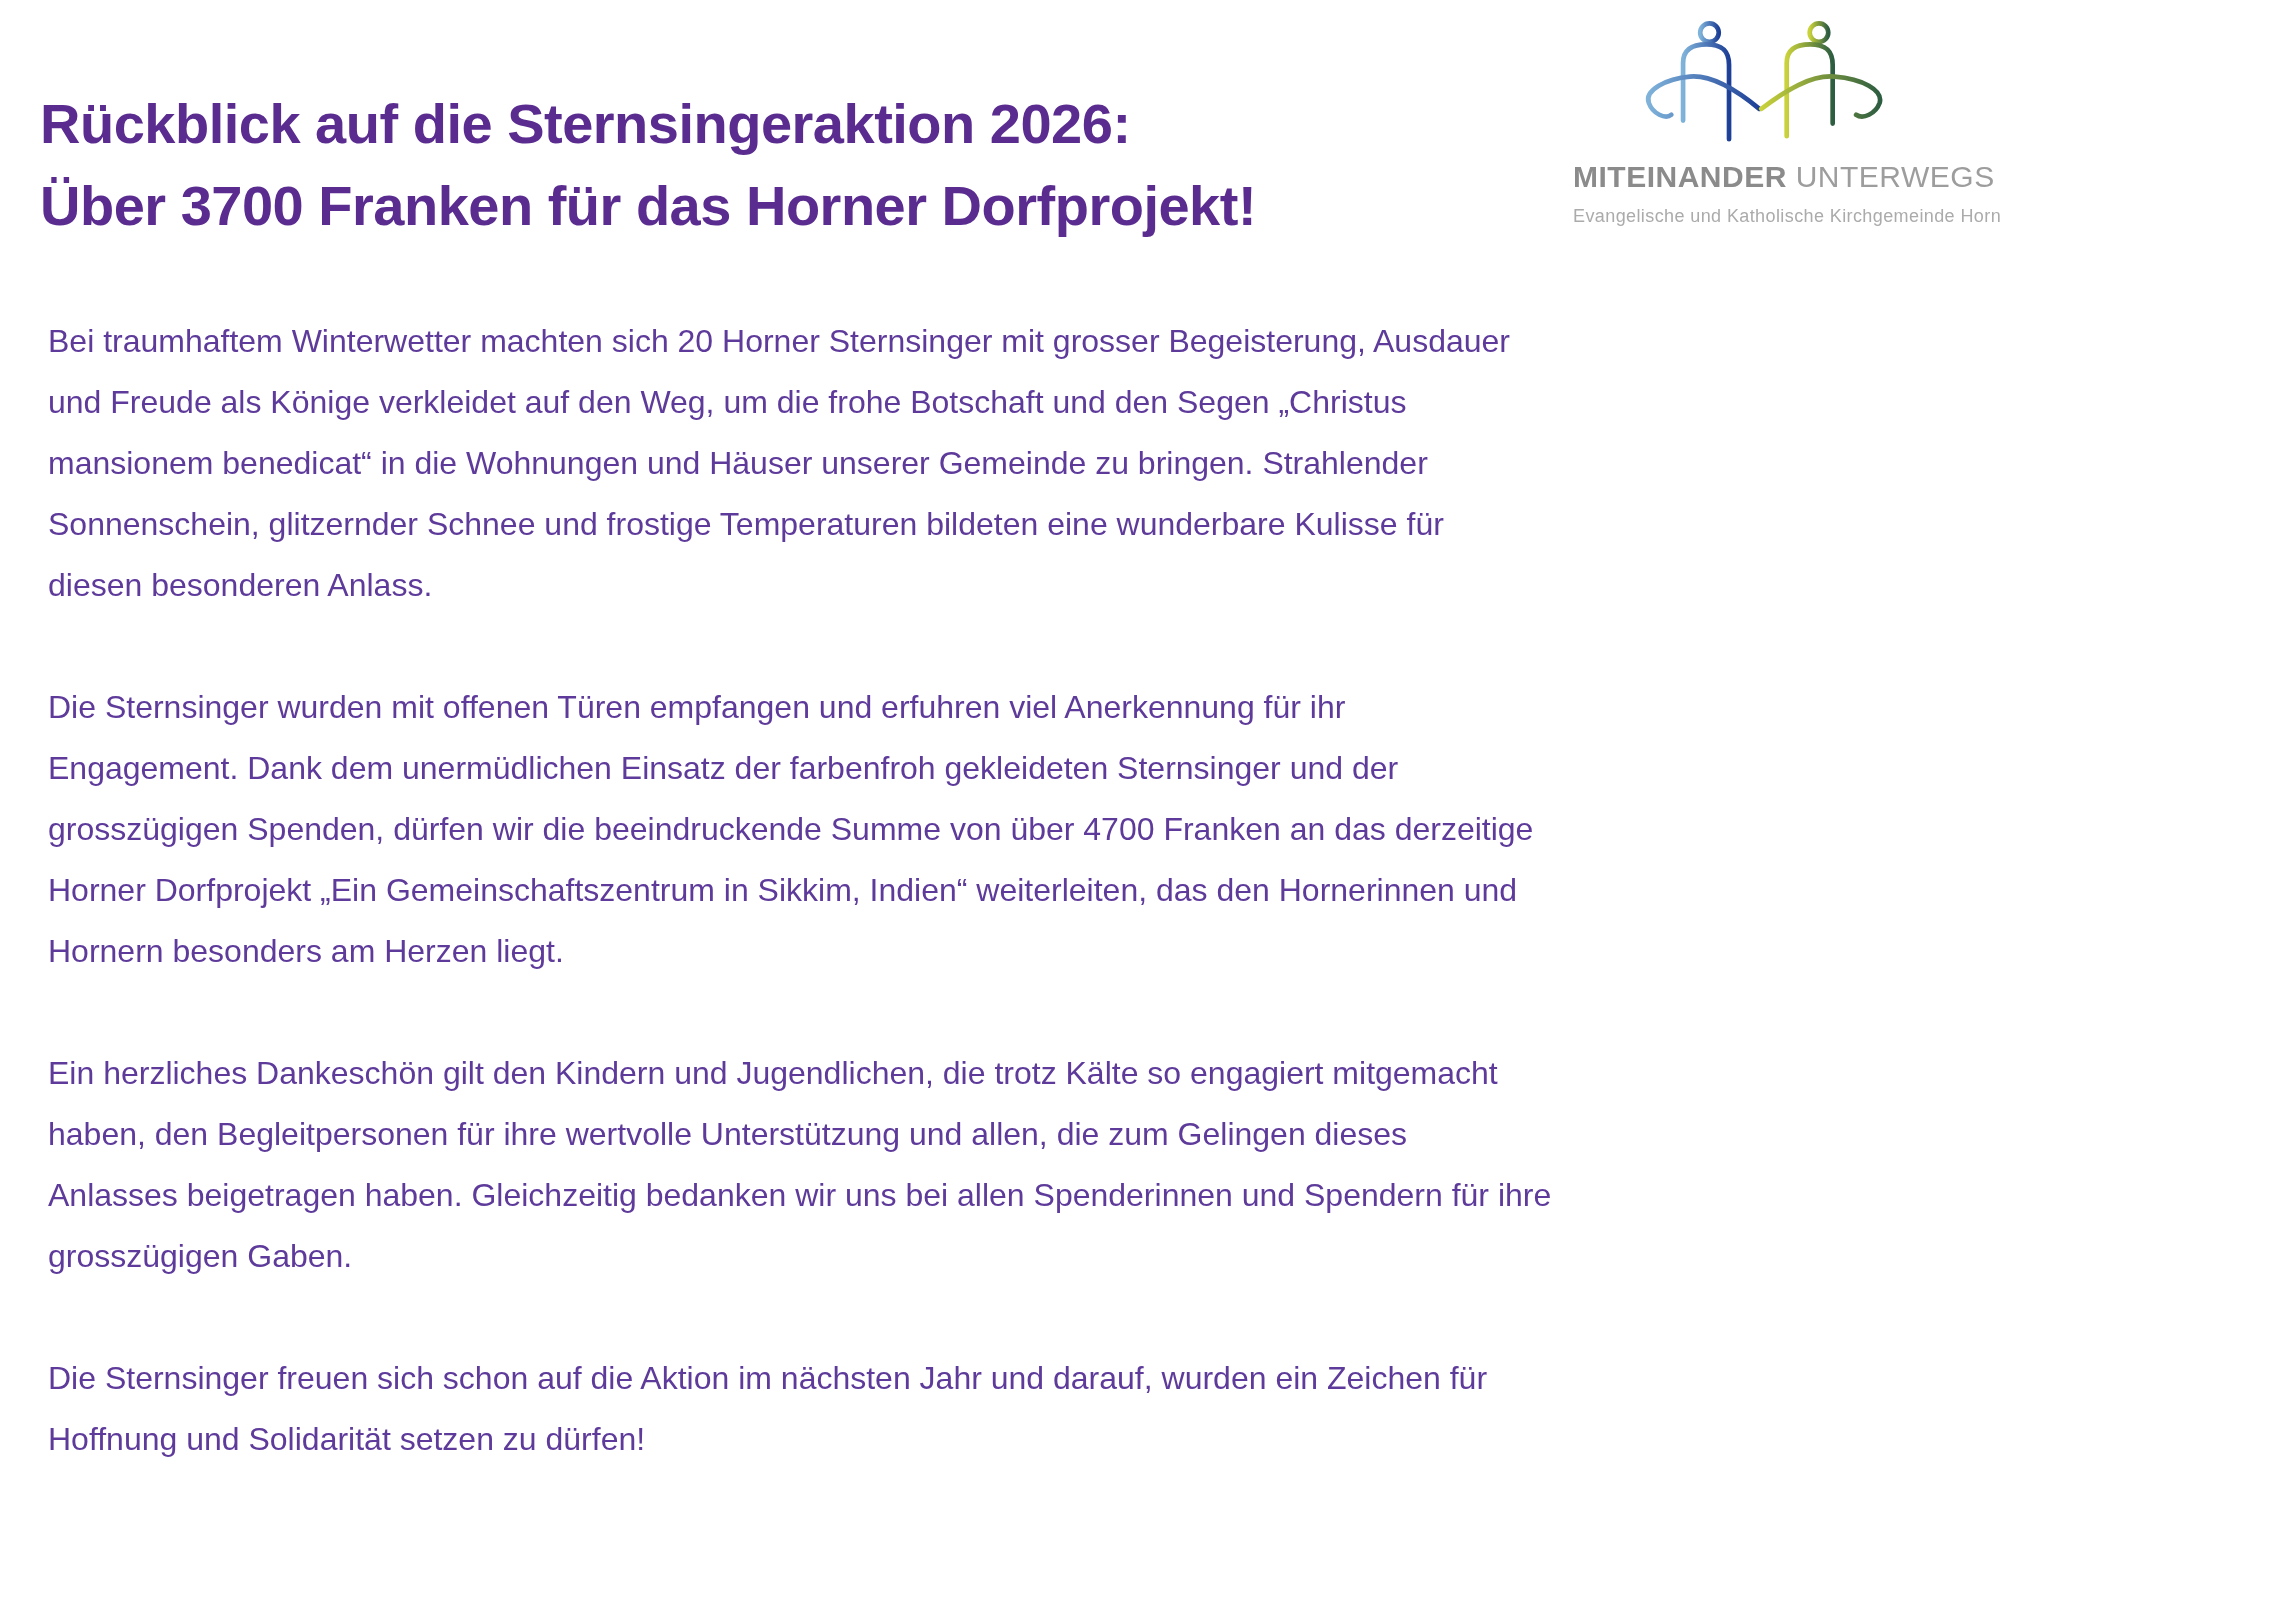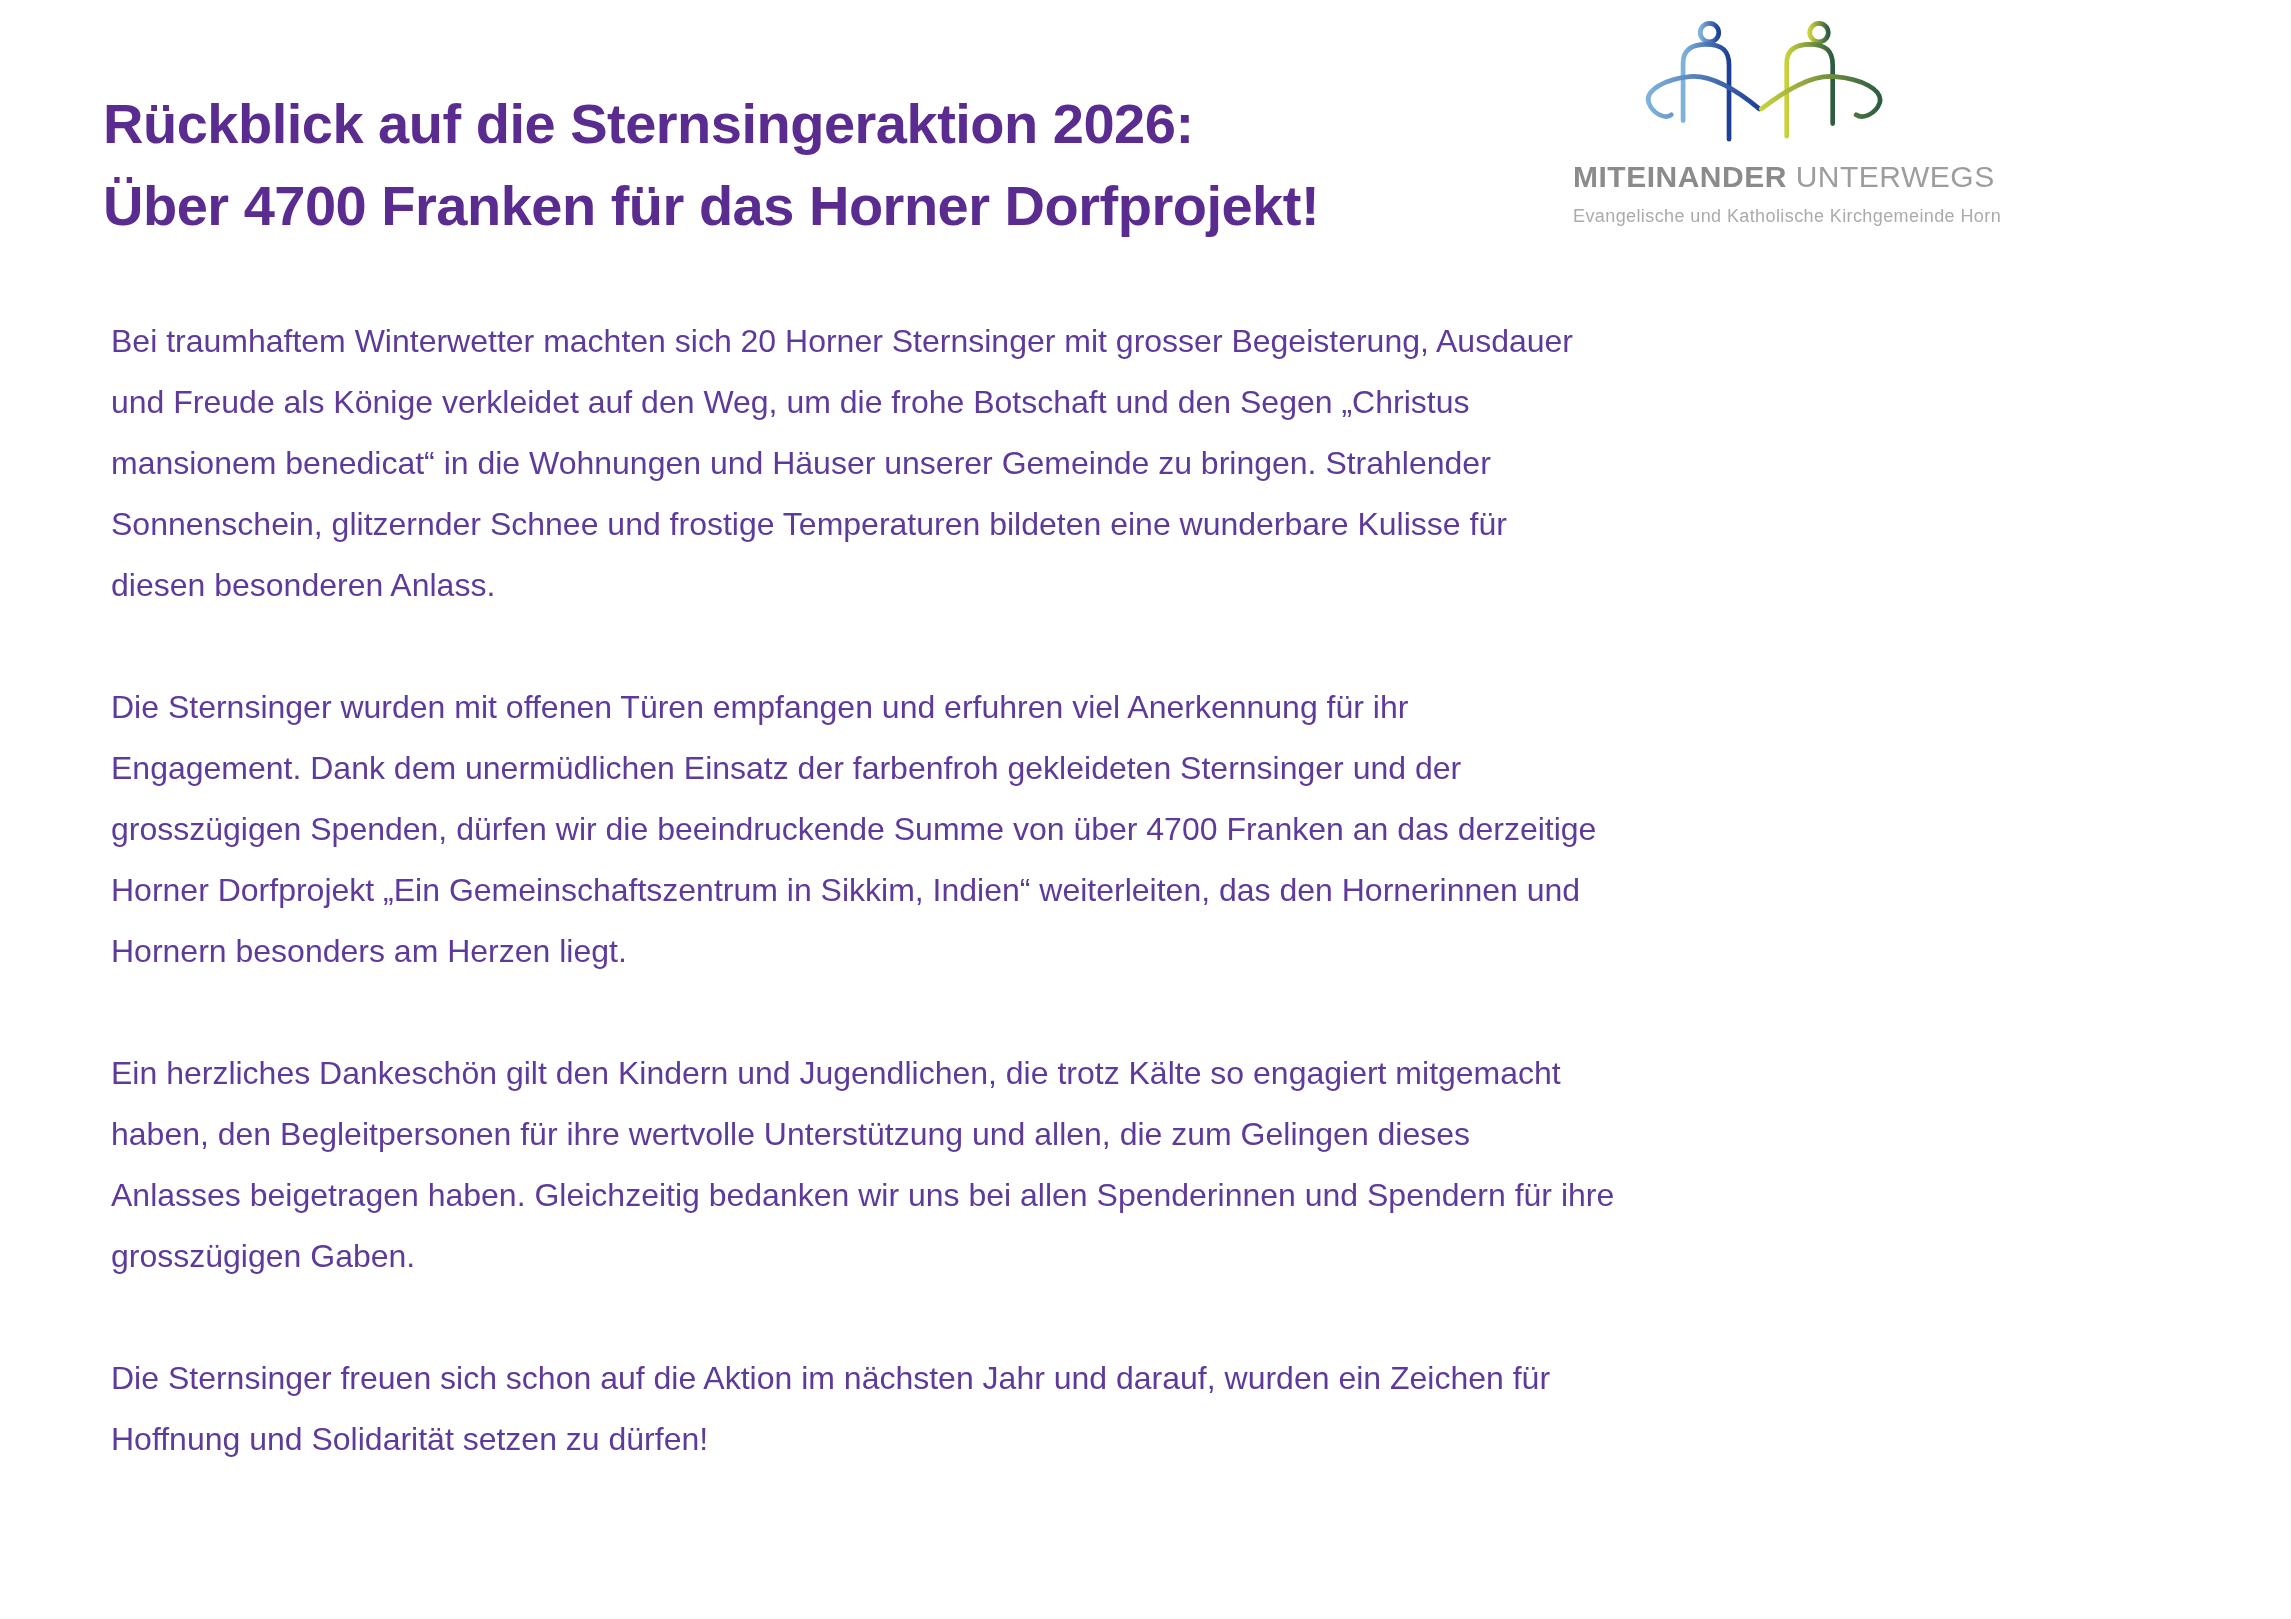--- a/index.html
+++ b/index.html
@@ -11,21 +11,21 @@
     width: 2292px;
     height: 1619px;
     font-family: "Liberation Sans", sans-serif;
     overflow: hidden;
     position: relative;
   }
   .page {
     box-sizing: border-box;
     width: 2120px;
     height: 1619px;
-    padding: 83px 49px 0 103px;
+    padding: 83px 49px 0 40px;
     position: relative;
   }
   .doc-header {
     position: relative;
   }
   .doc-title {
     margin: 0;
     color: #5b2c90;
     font-size: 56px;
     font-weight: 700;
@@ -85,21 +85,21 @@
   }
 </style>
 </head>
 <body>
 
 <div class="page">
 
   <header class="doc-header">
     <h1 class="doc-title">
       <span class="title-line">Rückblick auf die Sternsingeraktion 2026:</span>
-      <span class="title-line">Über 4700 Franken für das Horner Dorfprojekt!</span>
+      <span class="title-line">Über 3700 Franken für das Horner Dorfprojekt!</span>
     </h1>
 
     <div class="logo">
       <svg class="logo-figures" width="294" height="132" viewBox="0 0 300 135" xmlns="http://www.w3.org/2000/svg">
         <defs>
           <linearGradient id="gradBlue" x1="0%" y1="0%" x2="100%" y2="0%">
             <stop offset="0%" stop-color="#7fb3da"></stop>
             <stop offset="100%" stop-color="#1d3f96"></stop>
           </linearGradient>
           <linearGradient id="gradGreen" x1="0%" y1="0%" x2="100%" y2="0%">

